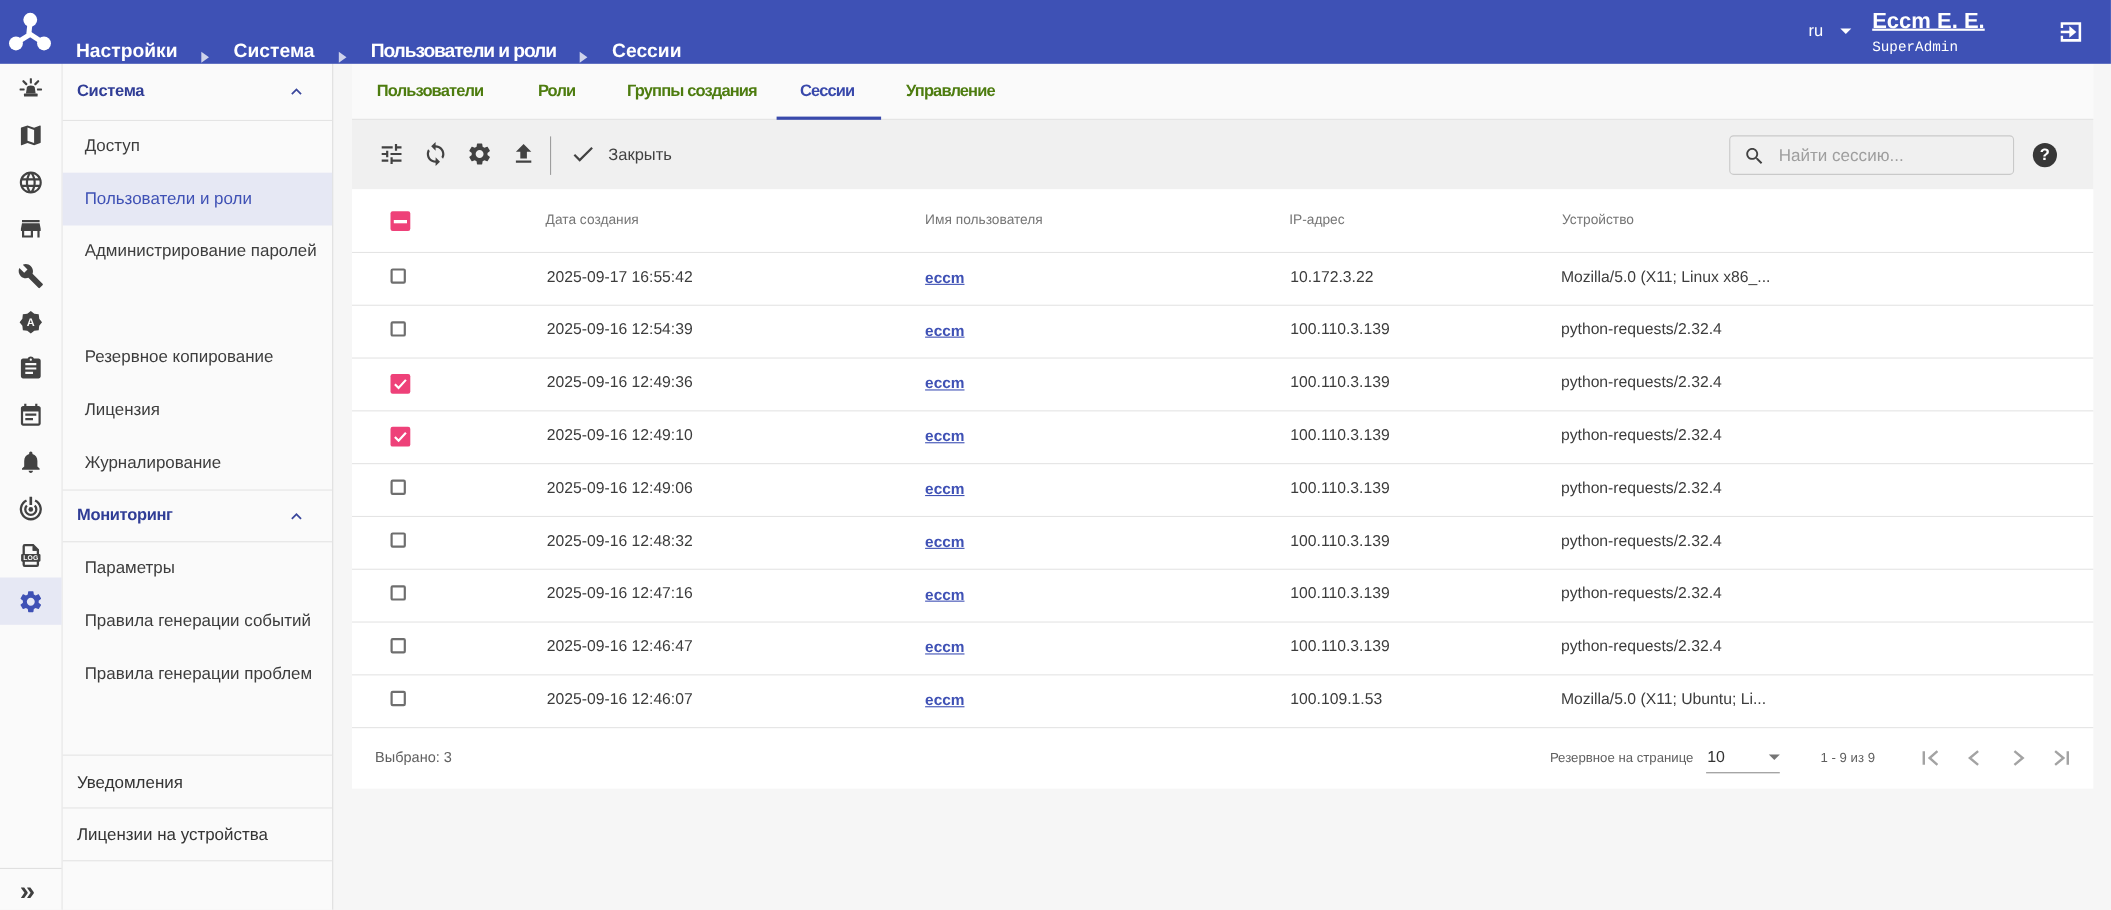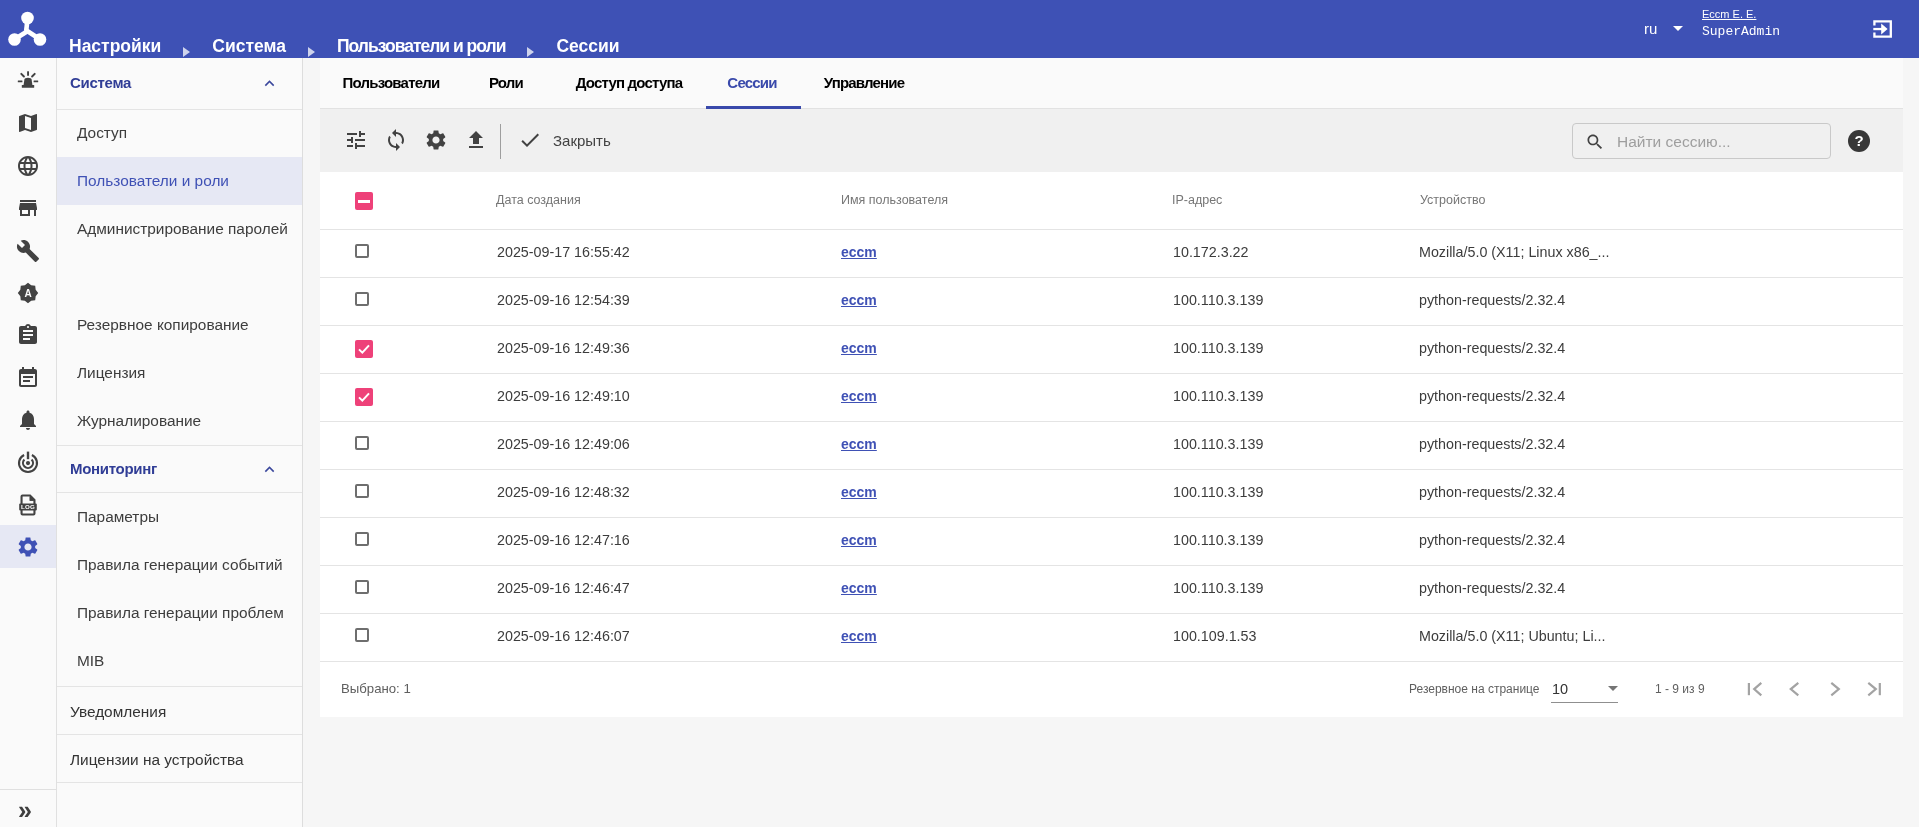--- a/index.html
+++ b/index.html
@@ -5,41 +5,41 @@
 * { margin:0; padding:0; box-sizing:border-box; }
 html,body { width:1919px; height:827px; overflow:hidden; background:#f6f6f6; font-family:"Liberation Sans", sans-serif; }
 
 #topbar { position:absolute; left:0; top:0; width:1919px; height:58px; background:#3e51b5; color:#fff; z-index:5; }
 #logo { position:absolute; left:3px; top:4px; }
 .crumbs { position:absolute; left:69px; top:0; height:57px; display:flex; align-items:flex-end; font-size:17.5px; font-weight:bold; }
 .crumbs .sep { width:0; height:0; border-left:7px solid rgba(255,255,255,0.75); border-top:5px solid transparent; border-bottom:5px solid transparent; margin:0 22px; }
 #lang { position:absolute; left:1644px; top:0; height:57px; display:flex; align-items:center; font-size:15px; }
 #lang .dar { width:0; height:0; border-top:5px solid #fff; border-left:5px solid transparent; border-right:5px solid transparent; margin-left:16px; }
 #userbox { position:absolute; left:1702px; top:8px; text-align:left; }
-#userbox .n { font-size:11px; font-weight:normal; text-decoration:underline; }
+#userbox .n { font-size:20px; font-weight:bold; text-decoration:underline; }
 #userbox .r { font-size:13px; margin-top:4px;font-family:Liberation Mono, monospace; }
 #exit { position:absolute; left:1872.5px; top:18.5px; }
 
 #rail { position:absolute; left:0; top:57px; width:57px; height:770px; background:#fafafa; border-right:1px solid #e0e0e0; }
 .ric { position:absolute; left:16px; width:24px; height:24px; }
 #railsel { position:absolute; left:0px; top:468px; width:56px; height:43px; background:#e6e8f4; }
 #raildiv { position:absolute; left:0; top:732px; width:56px; height:1px; background:#e0e0e0; }
 #collapse { position:absolute; left:18px; top:739px; font-size:25px; color:#3f3f3f; font-weight:bold; }
 
 #smenu { position:absolute; left:57px; top:57px; width:246px; height:770px; background:#fafafa; border-right:1px solid #ddd; }
 .mi { position:absolute; left:0; width:245px; height:48px; line-height:48px; font-size:15.4px; color:#3d3d3d; padding-left:20px; }
 .mh { position:absolute; left:0; width:245px; font-size:15px; letter-spacing:-0.3px; color:#303d96; font-weight:bold; padding-left:13px; }
 .mh .chev { position:absolute; right:23px; top:50%; margin-top:-9px; width:19px; height:19px; }
 .mt { position:absolute; left:0; width:245px; height:48px; line-height:48px; font-size:15.4px; color:#343434; padding-left:13px; }
 .mdiv { position:absolute; left:0; width:245px; height:1px; background:#e4e4e4; }
 .misel { background:#e6e8f4; color:#3f51b5; }
 
 #main { position:absolute; left:320px; top:57px; width:1583px; height:770px; }
 #tabs { position:absolute; left:0; top:0; width:1583px; height:52px; background:#fafafa; border-bottom:1px solid #e2e2e2; }
-.tab { position:absolute; top:0; height:51px; line-height:51px; font-size:15px; font-weight:bold; letter-spacing:-0.8px; color:#000000; text-align:center; transform:translateX(-50%); white-space:nowrap; }
+.tab { position:absolute; top:0; height:51px; line-height:51px; font-size:15px; font-weight:bold; letter-spacing:-0.8px; color:#4d7c0f; text-align:center; transform:translateX(-50%); white-space:nowrap; }
 .tabact { color:#3949ab; }
 #inkbar { position:absolute; left:386px; top:49px; width:95px; height:3px; background:#3949ab; }
 #toolbar { position:absolute; left:0; top:52px; width:1583px; height:63px; background:#f0f0f0; }
 .tic { position:absolute; top:19px; width:24px; height:24px; }
 #tdiv { position:absolute; left:180px; top:15px; width:1px; height:35px; background:#9e9e9e; }
 #closelbl { position:absolute; left:233px; top:0; height:63px; line-height:63px; font-size:15px; color:#424242; }
 #search { position:absolute; left:1252px; top:14px; width:259px; height:36px; background:#f0f0f0; border:1px solid #c9c9c9; border-radius:4px;padding-left:35px; }
 #search .ph { position:absolute; left:44px; top:9px; font-size:15.5px; color:#9e9e9e; }
 #help { position:absolute; left:1528px; top:21px; width:22px; height:22px; border-radius:50%; background:#373737; color:#fff; text-align:center; line-height:22px; font-size:15px; font-weight:bold; }
 
@@ -167,33 +167,32 @@
   <div class="mdiv" style="top:388px"></div>
   <div class="mh" style="top:388px; height:48px; line-height:48px;">Мониторинг
     <svg class="chev" viewBox="0 0 24 24" fill="#3a479c">
         <path d="M12 8l-6 6 1.41 1.41L12 10.83l4.59 4.58L18 14z"></path>
       </svg>
   </div>
   <div class="mdiv" style="top:435px"></div>
   <div class="mi" style="top:436px">Параметры</div>
   <div class="mi" style="top:484px">Правила генерации событий</div>
   <div class="mi" style="top:532px">Правила генерации проблем</div>
-  <div class="mi" style="top:580px">MIB</div>
   <div class="mdiv" style="top:629px"></div>
   <div class="mt" style="top:631px">Уведомления</div>
   <div class="mdiv" style="top:677px"></div>
   <div class="mt" style="top:679px">Лицензии на устройства</div>
   <div class="mdiv" style="top:725px"></div>
 </div>
 
 <div id="main">
   <div id="tabs">
     <span class="tab" style="left:71px">Пользователи</span>
     <span class="tab" style="left:186px">Роли</span>
-    <span class="tab" style="left:309px">Доступ доступа</span>
+    <span class="tab" style="left:309px">Группы создания</span>
     <span class="tab tabact" style="left:432px">Сессии</span>
     <span class="tab" style="left:544px">Управление</span>
     <div id="inkbar"></div>
   </div>
   <div id="toolbar">
     <svg class="tic" style="left:24px" viewBox="0 0 24 24" fill="#424242">
         <path d="M3 17v2h6v-2H3zM3 5v2h10V5H3zm10 16v-2h8v-2h-8v-2h-2v6h2zM7 9v2H3v2h4v2h2V9H7zm14 4v-2H11v2h10zm-6-4h2V7h4V5h-4V3h-2v6z"></path>
       </svg>
     <svg class="tic" style="left:64px" viewBox="0 0 24 24" fill="#424242">
         <path d="M12 4V1L8 5l4 4V6c3.31 0 6 2.69 6 6 0 1.01-.25 1.97-.7 2.8l1.46 1.46C19.54 15.03 20 13.57 20 12c0-4.42-3.58-8-8-8zm0 14c-3.31 0-6-2.69-6-6 0-1.01.25-1.97.7-2.8L5.24 7.74C4.46 8.97 4 10.43 4 12c0 4.42 3.58 8 8 8v3l4-4-4-4v3z"></path>
@@ -301,21 +300,21 @@
     <div class="rdiv" style="top:153px"></div>
     <div class="rdiv" style="top:201px"></div>
     <div class="rdiv" style="top:249px"></div>
     <div class="rdiv" style="top:297px"></div>
     <div class="rdiv" style="top:345px"></div>
     <div class="rdiv" style="top:393px"></div>
     <div class="rdiv" style="top:441px"></div>
     <div class="rdiv" style="top:489px"></div>
   </div>
   <div id="foot">
-    <div id="selcnt">Выбрано: 1</div>
+    <div id="selcnt">Выбрано: 3</div>
     <div id="perpage">Резервное на странице</div>
     <div id="pgsel">10<span class="ar"></span></div>
     <div id="range">1 - 9 из 9</div>
     <svg class="pgic" style="left:1422px" viewBox="0 0 24 24" fill="none" stroke="#a3a3a3" stroke-width="2.2">
         <path d="M6.9 6v12.2"></path>
         <path d="M19.3 5.9 12.2 12.1 19.3 18.3"></path>
       </svg>
     <svg class="pgic" style="left:1463px" viewBox="0 0 24 24" fill="none" stroke="#a3a3a3" stroke-width="2.2">
         <path d="M15.3 5.9 7.8 12.1 15.3 18.3"></path>
       </svg>

